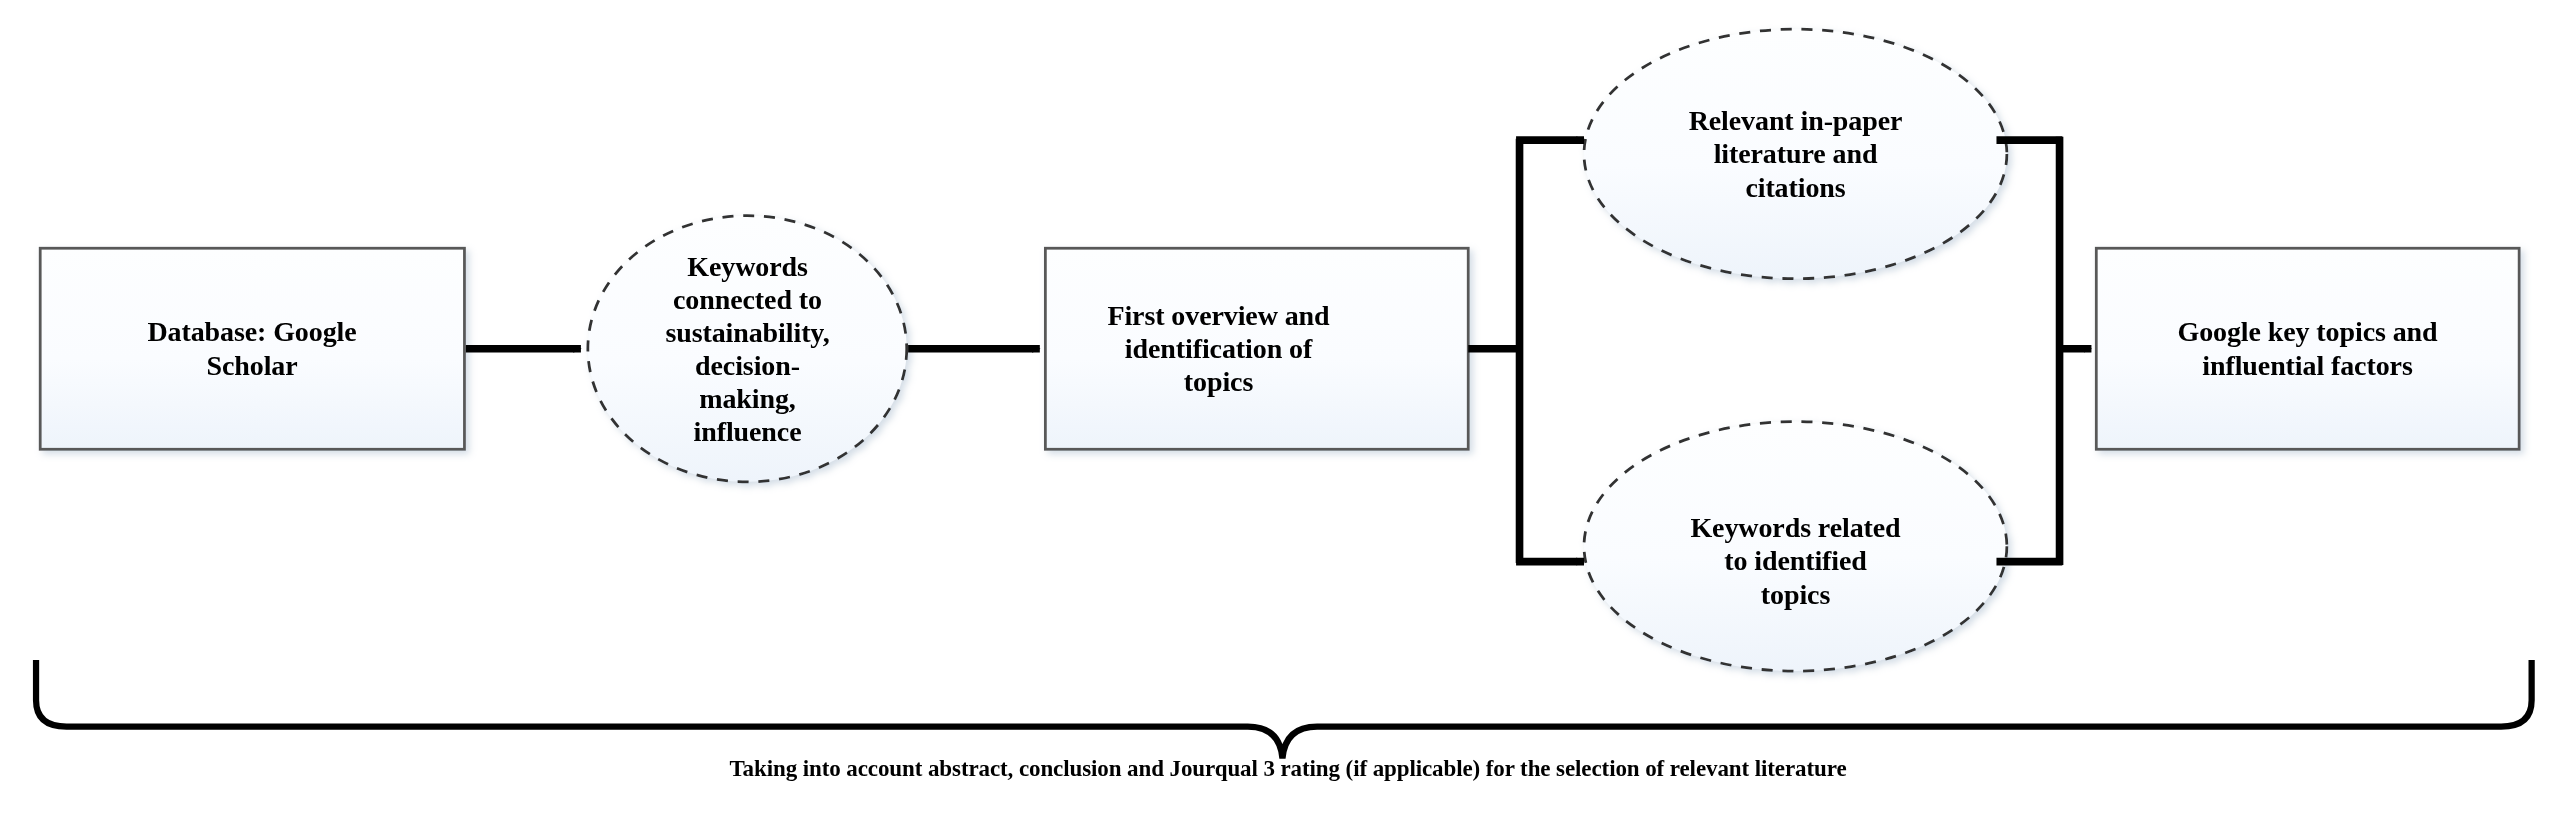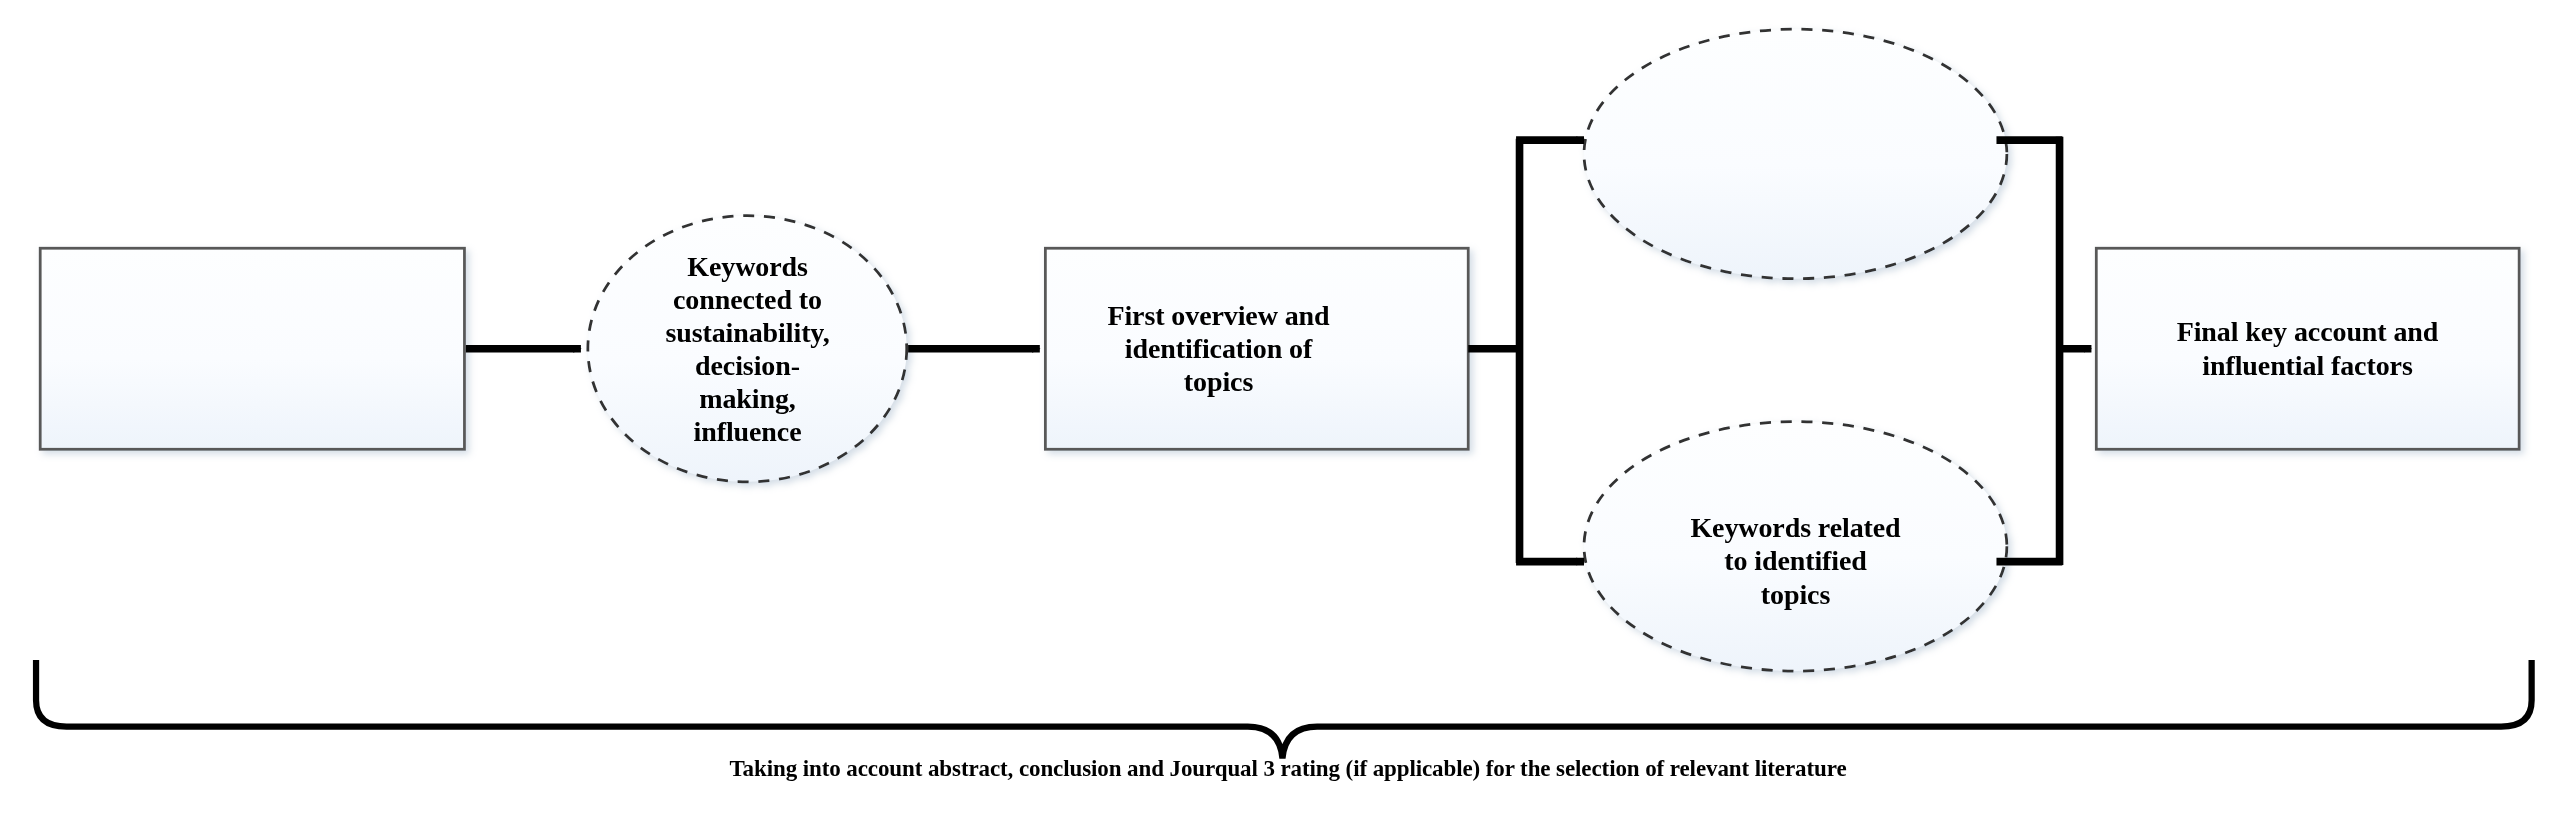--- a/index.html
+++ b/index.html
@@ -128,36 +128,41 @@
                Q 52 1048 96 1048
                L 1800 1048
                Q 1846 1048 1850 1094
                Q 1854 1048 1900 1048
                L 3608 1048
                Q 3652 1048 3652 1010
                L 3652 952" fill="none" stroke="#000000" stroke-width="9" stroke-linecap="butt"></path>
     </g>
   </svg>
 
+  <div class="node-label rect-label" style="left:40px; top:248px; width:424px; height:201px;">Database: Google
+Scholar</div>
 
   <div class="node-label ellipse-label" style="left:588px; top:216px; width:319px; height:266px;">Keywords
 connected to
 sustainability,
 decision-
 making,
 influence</div>
 
   <div class="node-label rect-label" style="left:1045px; top:248px; width:347px; height:201px;">First overview and
 identification of
 topics</div>
 
+  <div class="node-label ellipse-label" style="left:1584px; top:29px; width:423px; height:250px;">Relevant in-paper
+literature and
+citations</div>
 
   <div class="node-label ellipse-label" style="left:1584px; top:436px; width:423px; height:250px;text-align:center;">Keywords related
 to identified
 topics</div>
 
-  <div class="node-label rect-label" style="left:2096px; top:248px; width:423px; height:201px;">Final key account and
+  <div class="node-label rect-label" style="left:2096px; top:248px; width:423px; height:201px;">Google key topics and
 influential factors</div>
 
   <div id="caption">Taking into account abstract, conclusion and Jourqual 3 rating (if applicable) for the selection of relevant literature</div>
 
 </div>
 
 
 </body></html>

